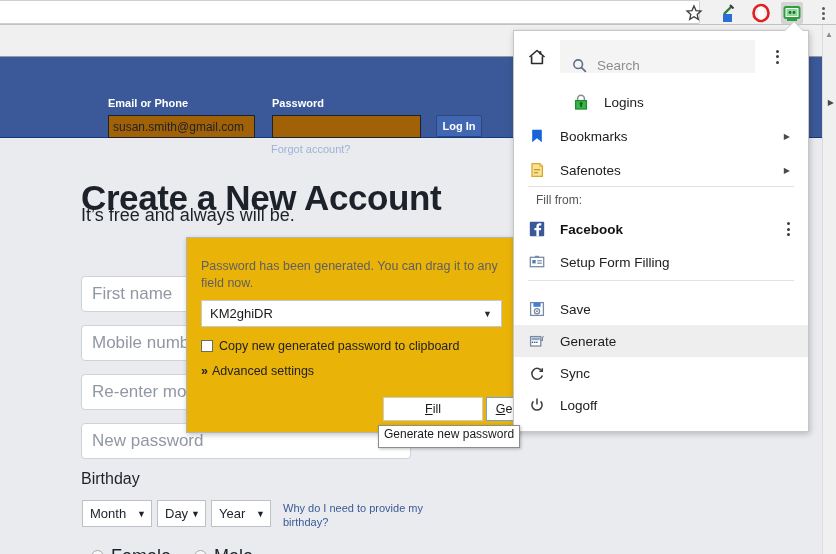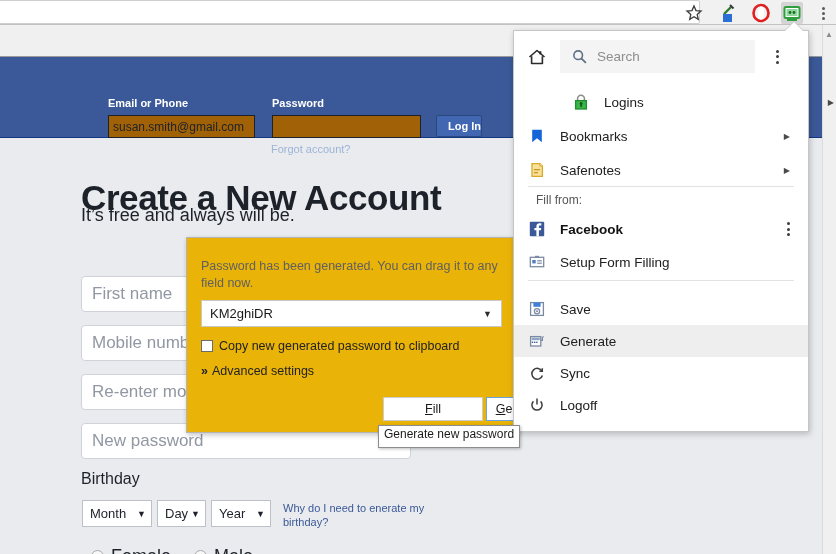--- a/index.html
+++ b/index.html
@@ -95,21 +95,20 @@
     background: #4267b2;
     border: 1px solid #29487d;
     border-radius: 2px;
     color: #fff;
     font-size: 11px;
     font-weight: bold;
     font-family: "Liberation Sans", sans-serif;
     cursor: pointer;
     padding: 0;
     box-sizing: border-box;
-    text-align: right;
   }
   #fb-forgot {
     position: absolute;
     left: 271px; top: 118px;
     color: #9cb4d8;
     font-size: 11px;
     text-decoration: none;
   }
 
   
@@ -352,21 +351,21 @@
     display: flex; align-items: center;
   }
   #home-icon-btn {
     width: 46px; height: 51px;
     display: flex; align-items: center; justify-content: center;
     cursor: pointer;
   }
   #ext-searchbox {
     width: 195px; height: 33px;
     background: #f4f4f4;
-    display: flex; align-items: center;
+    display: flex; align-items: flex-end;
     cursor: text;
   }
   #ext-search-icon { margin-left: 12px; margin-right: 10px; display:flex; }
   #ext-search-placeholder {
     font-size: 13.5px;
     color: #8d8d8d;
     font-family: "Liberation Sans", sans-serif;
   }
   #ext-kebab {
     width: 45px; height: 51px;
@@ -451,21 +450,21 @@
     <span class="caret">▼</span>
   </div>
   <div class="bday-select" id="bday-day">
     <span>Day</span>
     <span class="caret">▼</span>
   </div>
   <div class="bday-select" id="bday-year">
     <span>Year</span>
     <span class="caret">▼</span>
   </div>
-  <a id="bday-why" href="#">Why do I need to enerate my birthday?</a>
+  <a id="bday-why" href="#">Why do I need to provide my birthday?</a>
 
   <label class="gender-opt" id="gender-female">
     <span class="radio-dot"></span><span>Female</span>
   </label>
   <label class="gender-opt" id="gender-male">
     <span class="radio-dot"></span><span>Male</span>
   </label>
 </div>
 
 <div id="page-scrollbar"></div>

